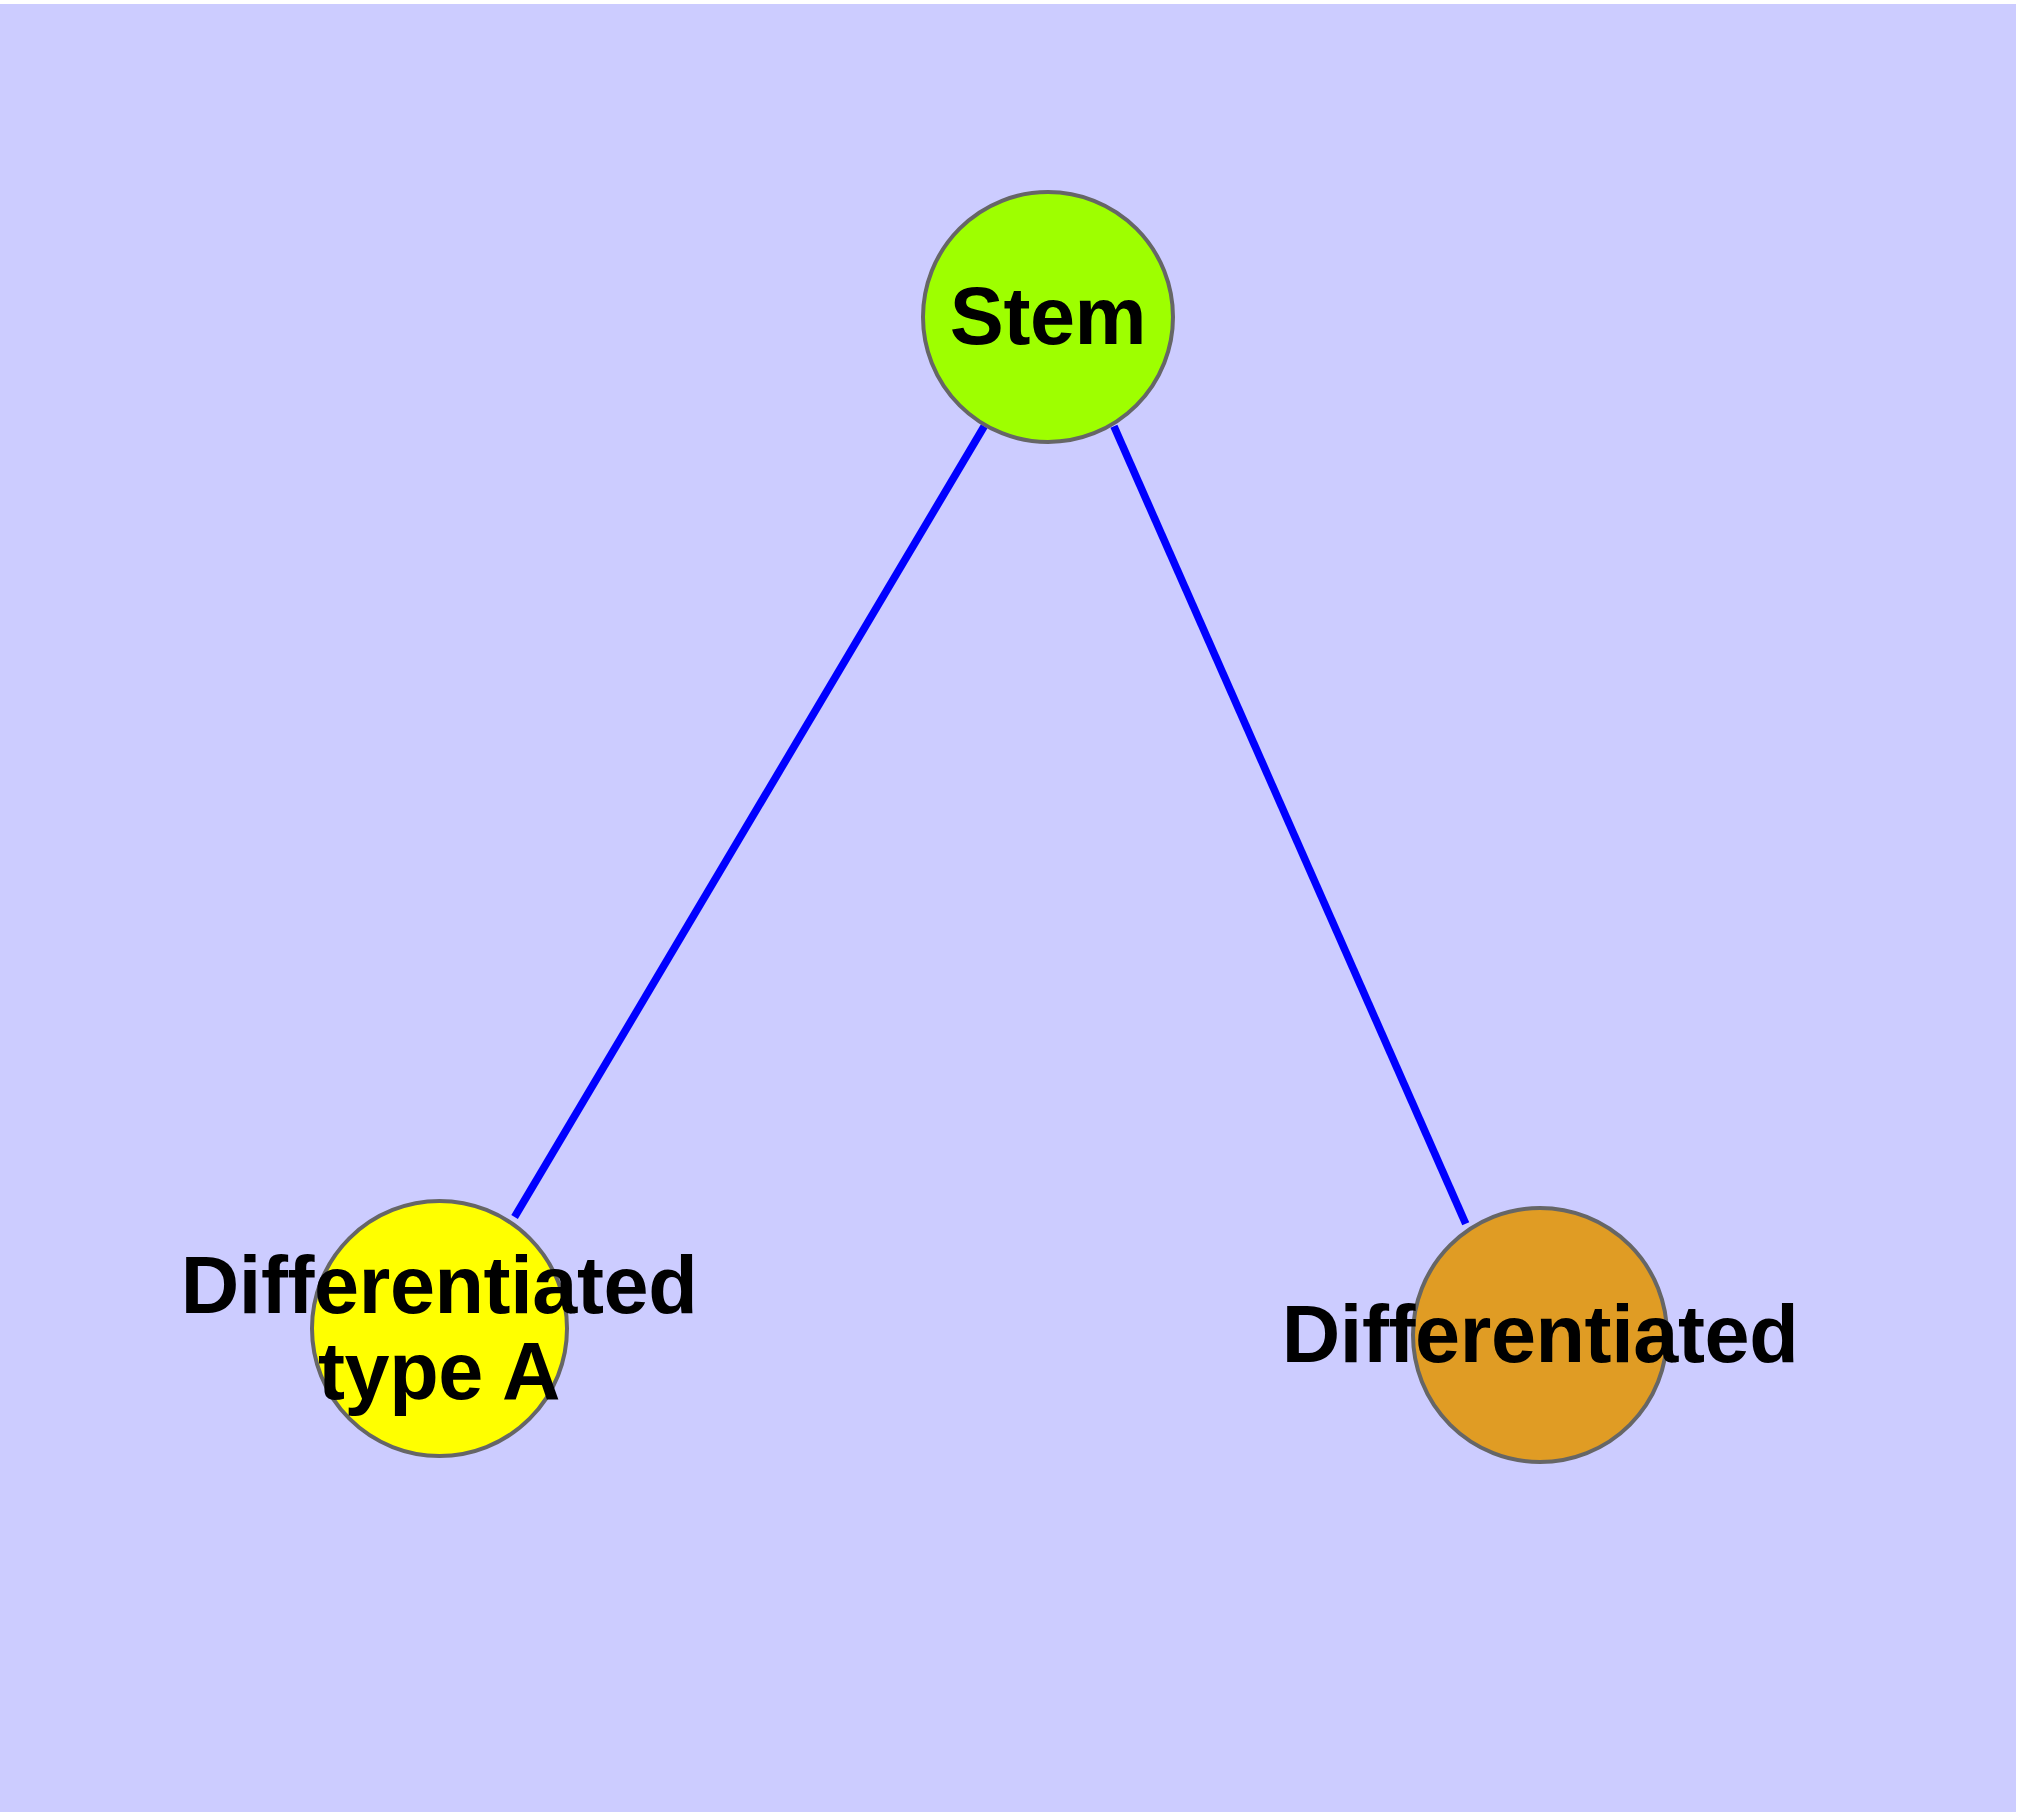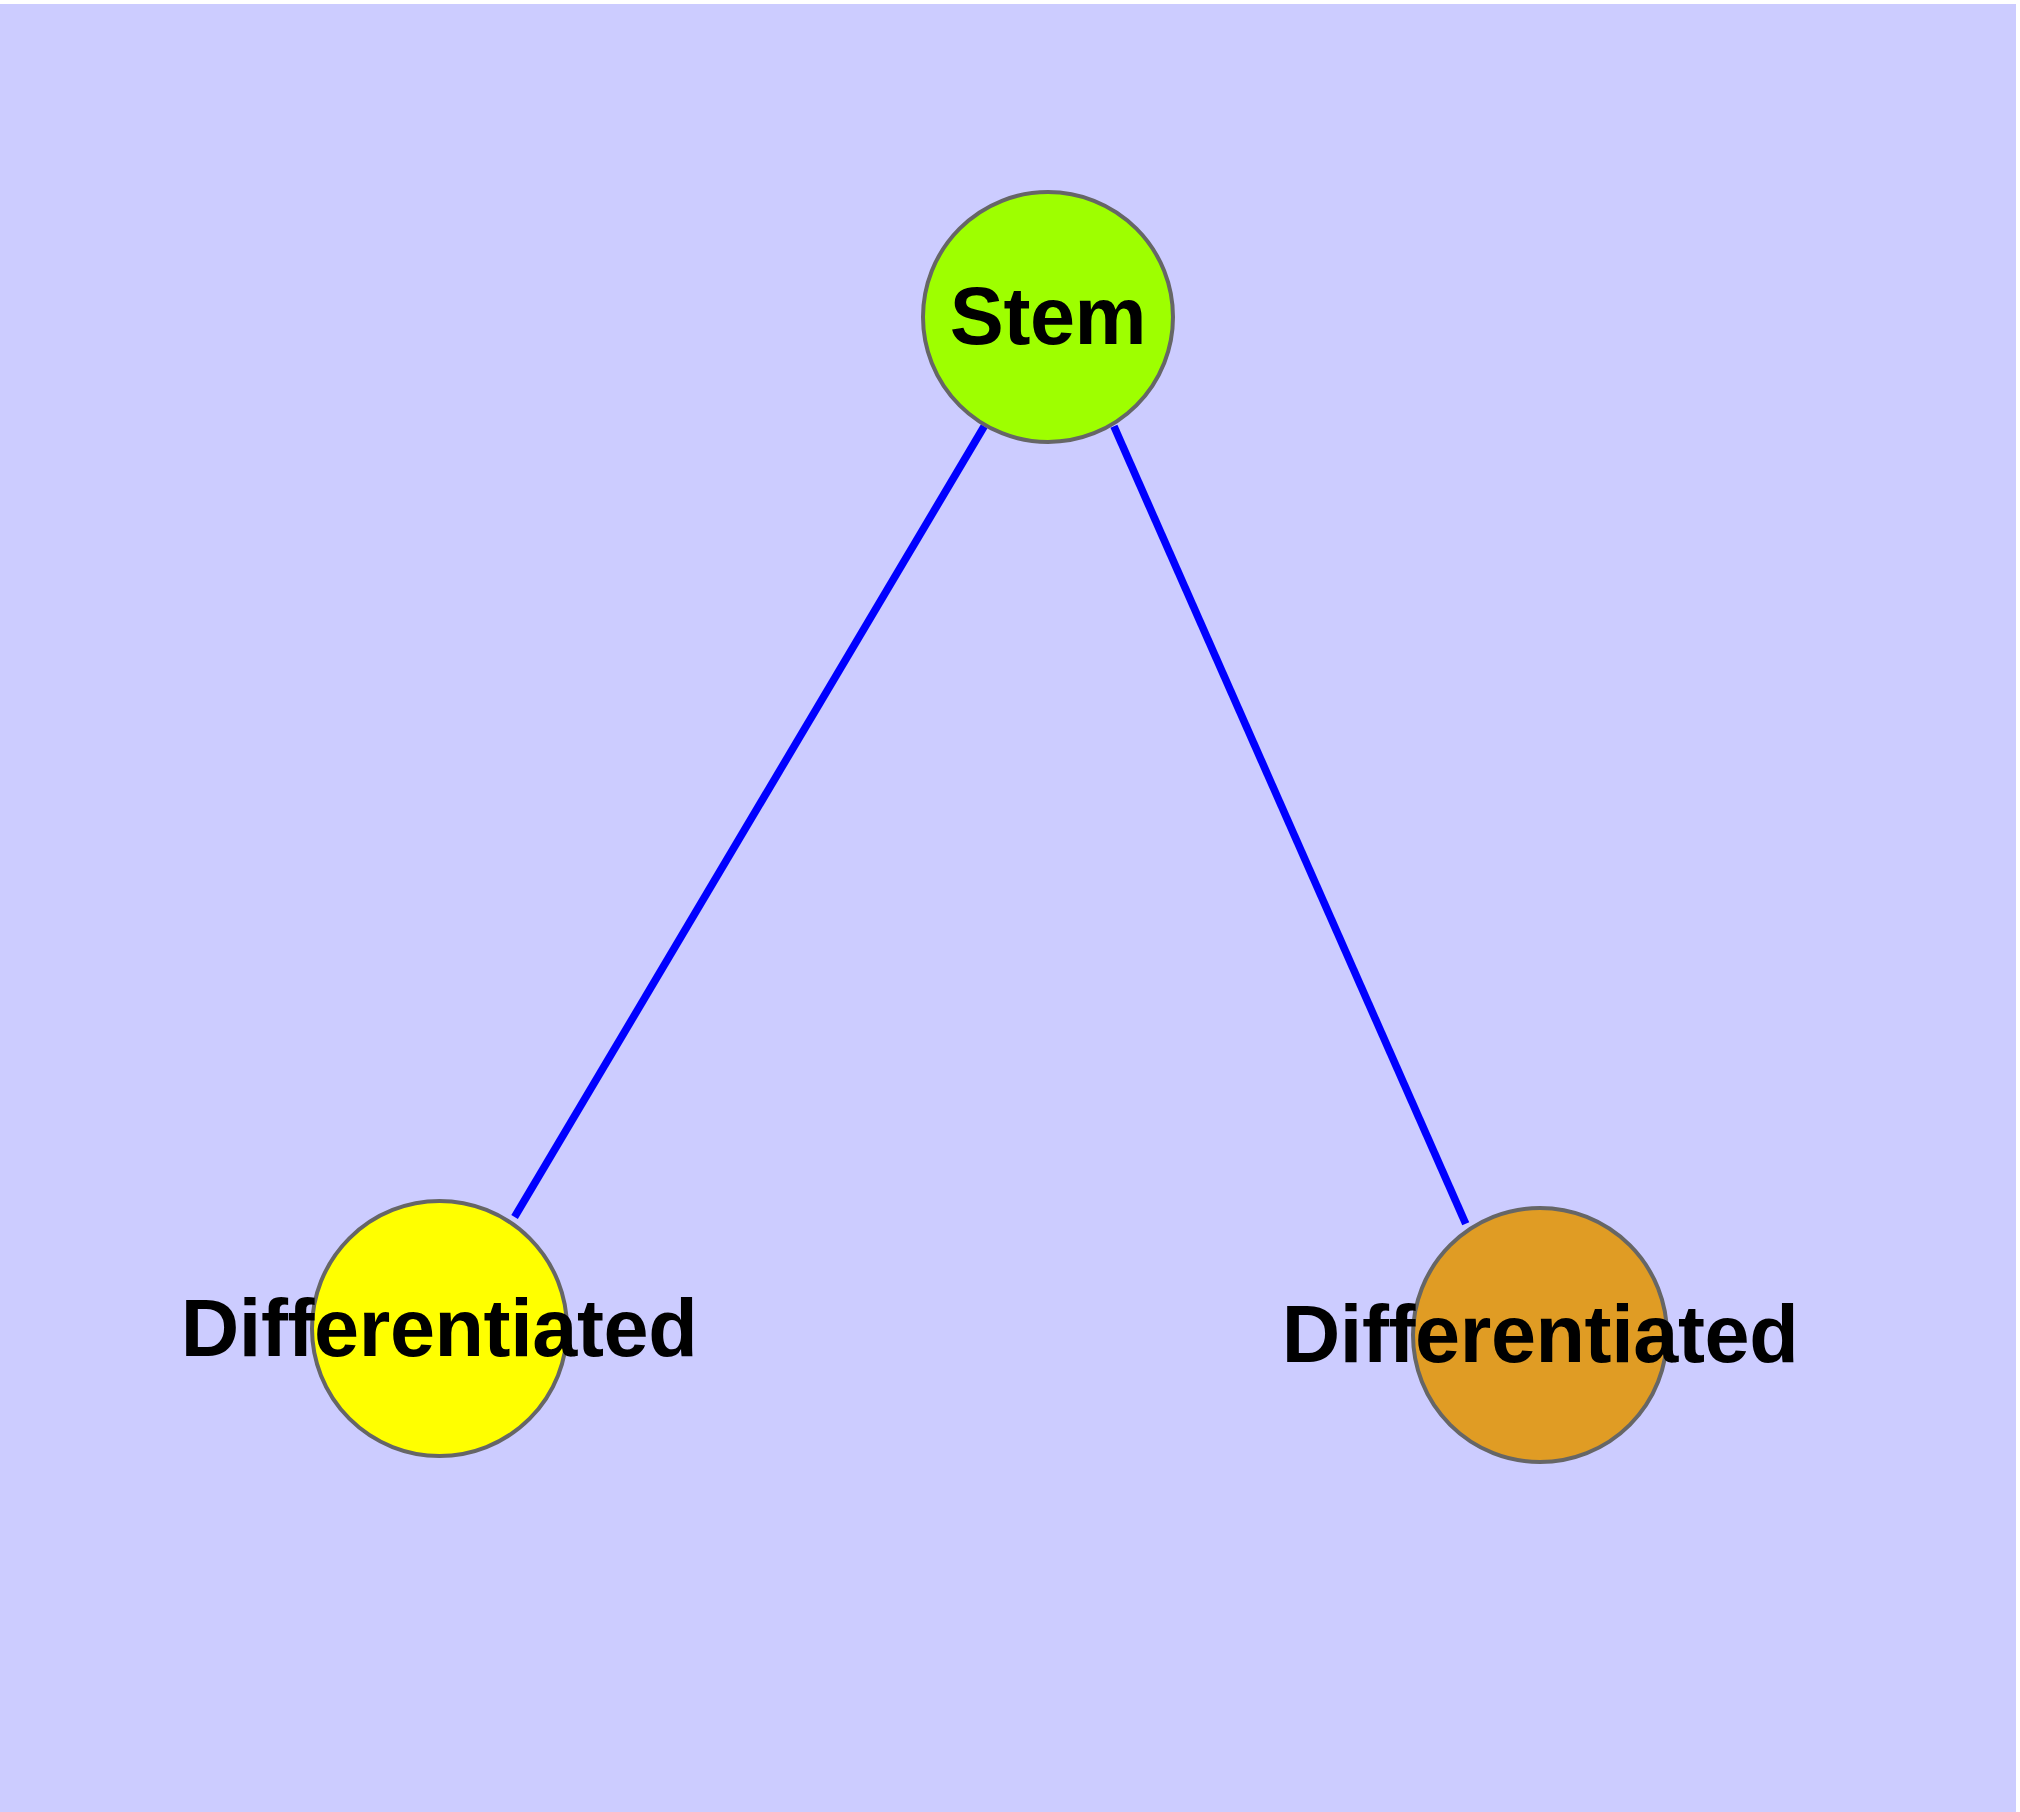--- a/index.html
+++ b/index.html
@@ -77,20 +77,21 @@
     <div class="node-circle" style="width:254px; height:254px; background:#9eff00;"></div>
     <div class="node-label" style="font-size:81px;">
       <span class="line">Stem</span>
     </div>
   </div>
 
   <div class="node-group" style="left:439px; top:1328px; width:259px; height:259px;">
     <div class="node-circle" style="width:259px; height:259px; background:#ffff00;"></div>
     <div class="node-label" style="font-size:81px;">
       <span class="line">Differentiated</span>
+      <span class="line">type A</span>
     </div>
   </div>
 
   <div class="node-group" style="left:1540px; top:1335px; width:258px; height:258px;">
     <div class="node-circle" style="width:258px; height:258px; background:#e09c24;"></div>
     <div class="node-label" style="font-size:81px;">
       <span class="line">Differentiated</span>
     </div>
   </div>
 

